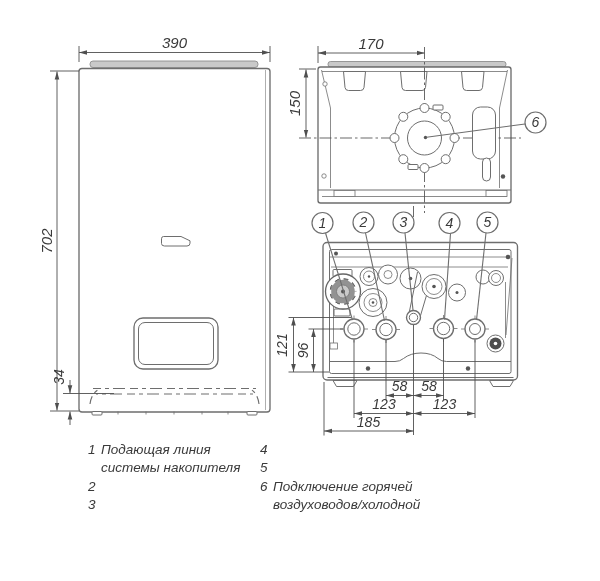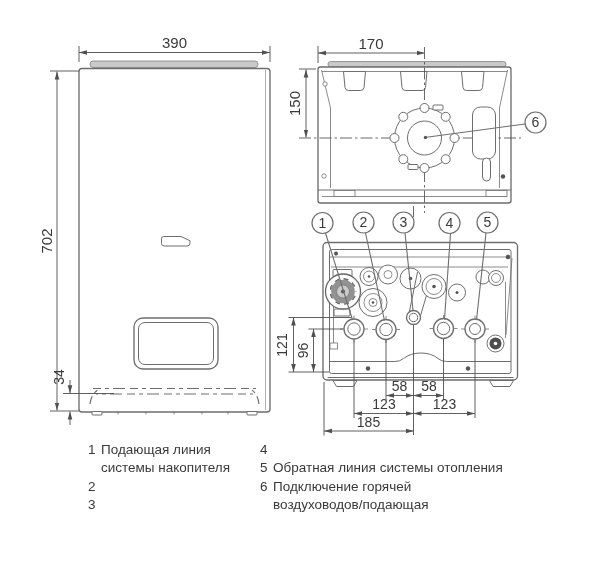--- a/index.html
+++ b/index.html
@@ -1,21 +1,21 @@
 <!DOCTYPE html>
 <html style="--line: #6e6e6e; --line-light: #9a9a9a; --dim: #4f4f4f; --txt: #3a3a3a; --lid: #c9c9c9; --dark: #555555;"><head>
 <meta charset="utf-8">
 <style>
   :root{
     --line:#6e6e6e; --line-light:#9a9a9a; --dim:#4f4f4f; --txt:#3a3a3a;
     --lid:#c9c9c9; --dark:#555555;
   }
   html,body{margin:0;padding:0;background:#fff;}
   .stage{position:relative;width:600px;height:581px;background:#ffffff;overflow:hidden;
-         font-family:"Liberation Sans",sans-serif;}
+         font-family:"Liberation Sans",sans-serif;font-style:italic;}
   svg{position:absolute;left:0;top:0;}
   
   .s1{fill:none;stroke:var(--line);stroke-width:1.35;}
   .s2{fill:none;stroke:var(--line);stroke-width:1;}
   .s3{fill:none;stroke:var(--line);stroke-width:.8;}
   .sl{fill:none;stroke:var(--line-light);stroke-width:.8;}
   .wf{fill:#fff;}
   .lidf{fill:var(--lid);stroke:#8d8d8d;stroke-width:.9;}
   .dm{fill:none;stroke:var(--dim);stroke-width:.9;}
   .cl{fill:none;stroke:var(--dim);stroke-width:.85;stroke-dasharray:12 3 2.5 3;}
@@ -292,25 +292,22 @@
       <div class="l-num">3</div>
     </div>
   </div>
 
   <div class="legend-col" style="left:260px;top:441px;width:300px;">
     <div class="l-item">
       <div class="l-num">4</div>
     </div>
     <div class="l-item">
       <div class="l-num">5</div>
-      <div class="l-text">
-        <div>Обратная линия системы отопления</div>
-      </div>
     </div>
     <div class="l-item">
       <div class="l-num">6</div>
       <div class="l-text">
         <div>Подключение горячей</div>
-        <div>воздуховодов/подающая</div>
+        <div>воздуховодов/холодной</div>
       </div>
     </div>
   </div>
 </div>
 
 </body></html>

